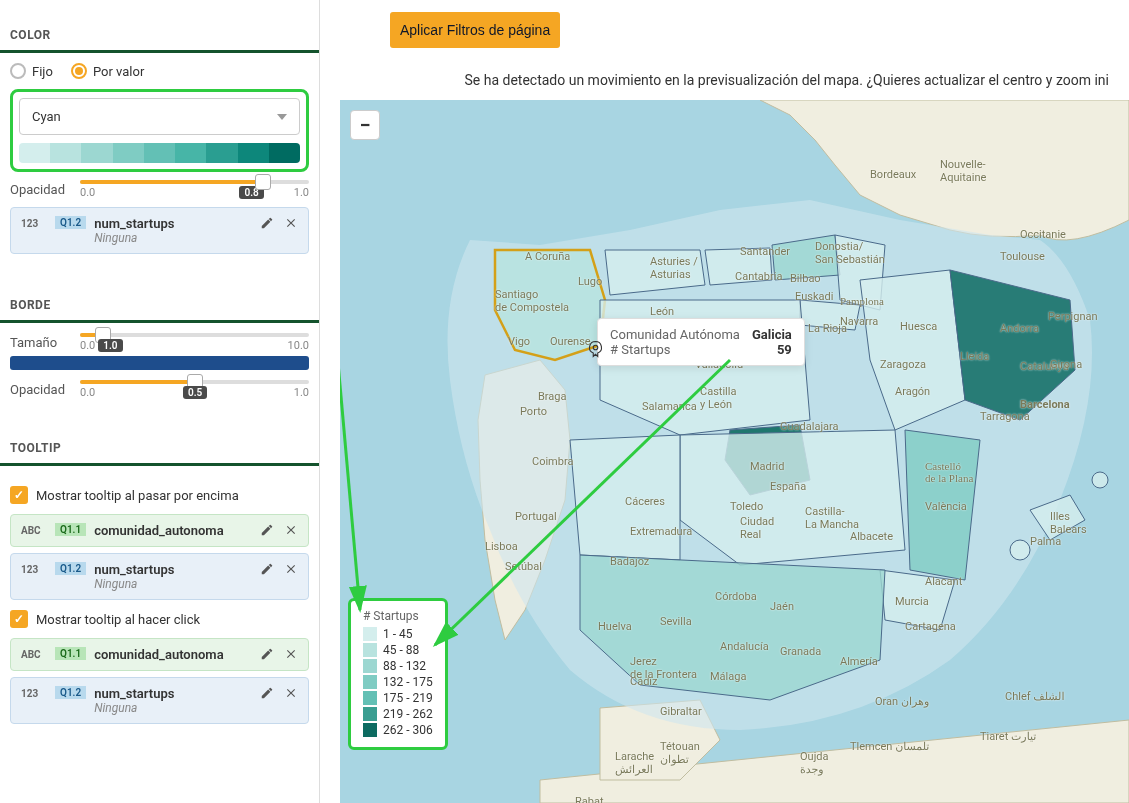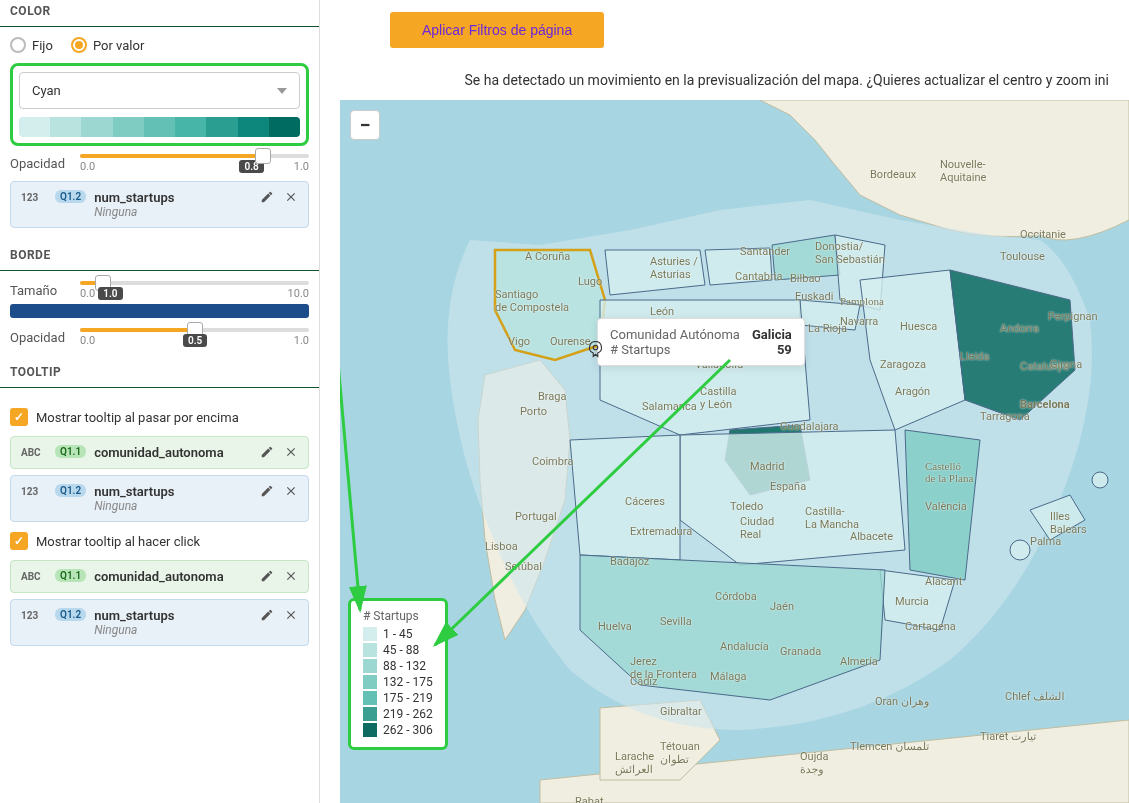--- a/index.html
+++ b/index.html
@@ -1,19 +1,19 @@
 <!DOCTYPE html>
 <html><head>
 <meta charset="utf-8">
 <style>
 * { box-sizing: border-box; margin: 0; padding: 0; }
 body { font-family: -apple-system, BlinkMacSystemFont, "Segoe UI", Roboto, sans-serif; font-size: 13px; color: #333; background: #fff; width: 1129px; height: 803px; overflow: hidden; position: relative; }
 .container { display: flex; height: 100%; }
 .sidebar { width: 320px; border-right: 1px solid #ddd; overflow-y: auto; padding-bottom: 20px; }
-.section-hdr { font-size: 12px; font-weight: 700; color: #555; letter-spacing: 0.5px; padding: 4px 10px 8px; border-bottom: 1px solid #14532d; text-transform: uppercase; }
+.section-hdr { font-size: 12px; font-weight: 700; color: #555; letter-spacing: 0.5px; padding: 28px 10px 8px; border-bottom: 3px solid #14532d; text-transform: uppercase; }
 .section-body { padding: 10px; }
 .radio-row { display: flex; gap: 18px; align-items: center; margin-bottom: 10px; }
 .radio-opt { display: flex; align-items: center; gap: 6px; cursor: pointer; }
 .radio-circle { width: 16px; height: 16px; border: 2px solid #bbb; border-radius: 50%; display: inline-block; position: relative; }
 .radio-circle.on { border-color: #f5a623; }
 .radio-circle.on::after { content: ''; position: absolute; width: 8px; height: 8px; background: #f5a623; border-radius: 50%; top: 2px; left: 2px; }
 .hl-box { border: 3px solid #2ecc40; border-radius: 8px; padding: 6px; margin-bottom: 6px; }
 .select-box { border: 1px solid #ccc; border-radius: 4px; padding: 10px 12px; display: flex; justify-content: space-between; align-items: center; cursor: pointer; background: #fff; }
 .chev { width: 0; height: 0; border-left: 5px solid transparent; border-right: 5px solid transparent; border-top: 6px solid #999; }
 .palette { display: flex; height: 20px; margin-top: 8px; border-radius: 4px; overflow: hidden; }
@@ -23,30 +23,30 @@
 .slider-wrap { flex: 1; position: relative; }
 .slider-track { height: 4px; background: #ddd; border-radius: 2px; position: relative; }
 .slider-fill { position: absolute; height: 4px; background: #f5a623; border-radius: 2px; top: 0; left: 0; }
 .slider-handle { position: absolute; width: 16px; height: 16px; background: #fff; border: 1px solid #aaa; border-radius: 3px; top: -6px; transform: translateX(-50%); cursor: grab; }
 .slider-minmax { display: flex; justify-content: space-between; font-size: 11px; color: #888; margin-top: 2px; }
 .slider-badge { background: #4a4a4a; color: #fff; font-size: 10px; padding: 1px 5px; border-radius: 3px; font-weight: 600; }
 .color-bar { height: 14px; background: #1e4d8c; border-radius: 3px; margin: 4px 0 10px; }
 .field-card { background: #e8f0f8; border: 1px solid #c5d9ec; border-radius: 4px; padding: 8px 10px; margin-bottom: 6px; display: flex; align-items: flex-start; gap: 8px; }
 .field-card.green { background: #e8f5e8; border-color: #c5e5c5; }
 .type-badge { font-size: 10px; font-weight: 700; color: #666; width: 26px; flex-shrink: 0; padding-top: 2px; }
-.q-badge { font-size: 10px; background: #b8d9ed; color: #1a5a8a; padding: 1px 5px; border-radius: 6px; font-weight: 600; flex-shrink: 0; text-align: center; }
+.q-badge { font-size: 10px; background: #b8d9ed; color: #1a5a8a; padding: 1px 5px; border-radius: 0; font-weight: 600; flex-shrink: 0; text-align: center; }
 .q-badge.g { background: #b8e5b8; color: #1a6a1a; }
 .field-body { flex: 1; }
 .field-name { font-size: 13px; font-weight: 600; color: #333; }
 .field-sub { font-size: 12px; color: #888; font-style: italic; }
 .field-actions { display: flex; gap: 10px; align-items: center; flex-shrink: 0; }
 .icon-btn { width: 14px; height: 14px; cursor: pointer; color: #555; }
 .check-row { display: flex; align-items: center; gap: 8px; margin: 10px 0; }
 .checkbox { width: 18px; height: 18px; background: #f5a623; border-radius: 3px; display: flex; align-items: center; justify-content: center; color: #fff; font-size: 12px; font-weight: 700; cursor: pointer; }
-.apply-btn { background: #f5a623; color: #6d28d9; border: none; padding: 10px 32px; font-size: 14px; border-radius: 3px; cursor: pointer; margin: 12px 0 0 50px; position: absolute; top: 0; left: 340px; }
+.apply-btn { background: #f5a623; color: #0f172a; border: none; padding: 10px 10px; font-size: 14px; border-radius: 3px; cursor: pointer; margin: 12px 0 0 50px; position: absolute; top: 0; left: 340px; }
 .map-msg { position: absolute; top: 58px; left: 340px; right: 0; background: #fff; padding: 14px 20px; font-size: 14px; color: #333; text-align: right; }
 .map-area { position: absolute; top: 100px; left: 340px; right: 0; bottom: 0; background: #a8d5e2; overflow: hidden; }
 .map-svg { width: 100%; height: 100%; }
 .zoom-out { position: absolute; top: 10px; left: 10px; width: 30px; height: 30px; background: #fff; border: 1px solid #ccc; border-radius: 4px; display: flex; align-items: center; justify-content: center; font-size: 20px; font-weight: 700; cursor: pointer; color: #333; }
 .tooltip-box { position: absolute; background: #fff; border: 1px solid #ddd; border-radius: 4px; padding: 8px 12px; font-size: 13px; box-shadow: 0 2px 8px rgba(0,0,0,0.1); }
 .tooltip-row { display: flex; justify-content: space-between; gap: 12px; }
 .tooltip-row span:first-child { color: #666; }
 .tooltip-row span:last-child { font-weight: 700; }
 .legend-box { position: absolute; background: #fff; border: 3px solid #2ecc40; border-radius: 6px; padding: 8px 12px; font-size: 12px; }
 .legend-title { color: #666; margin-bottom: 4px; }

